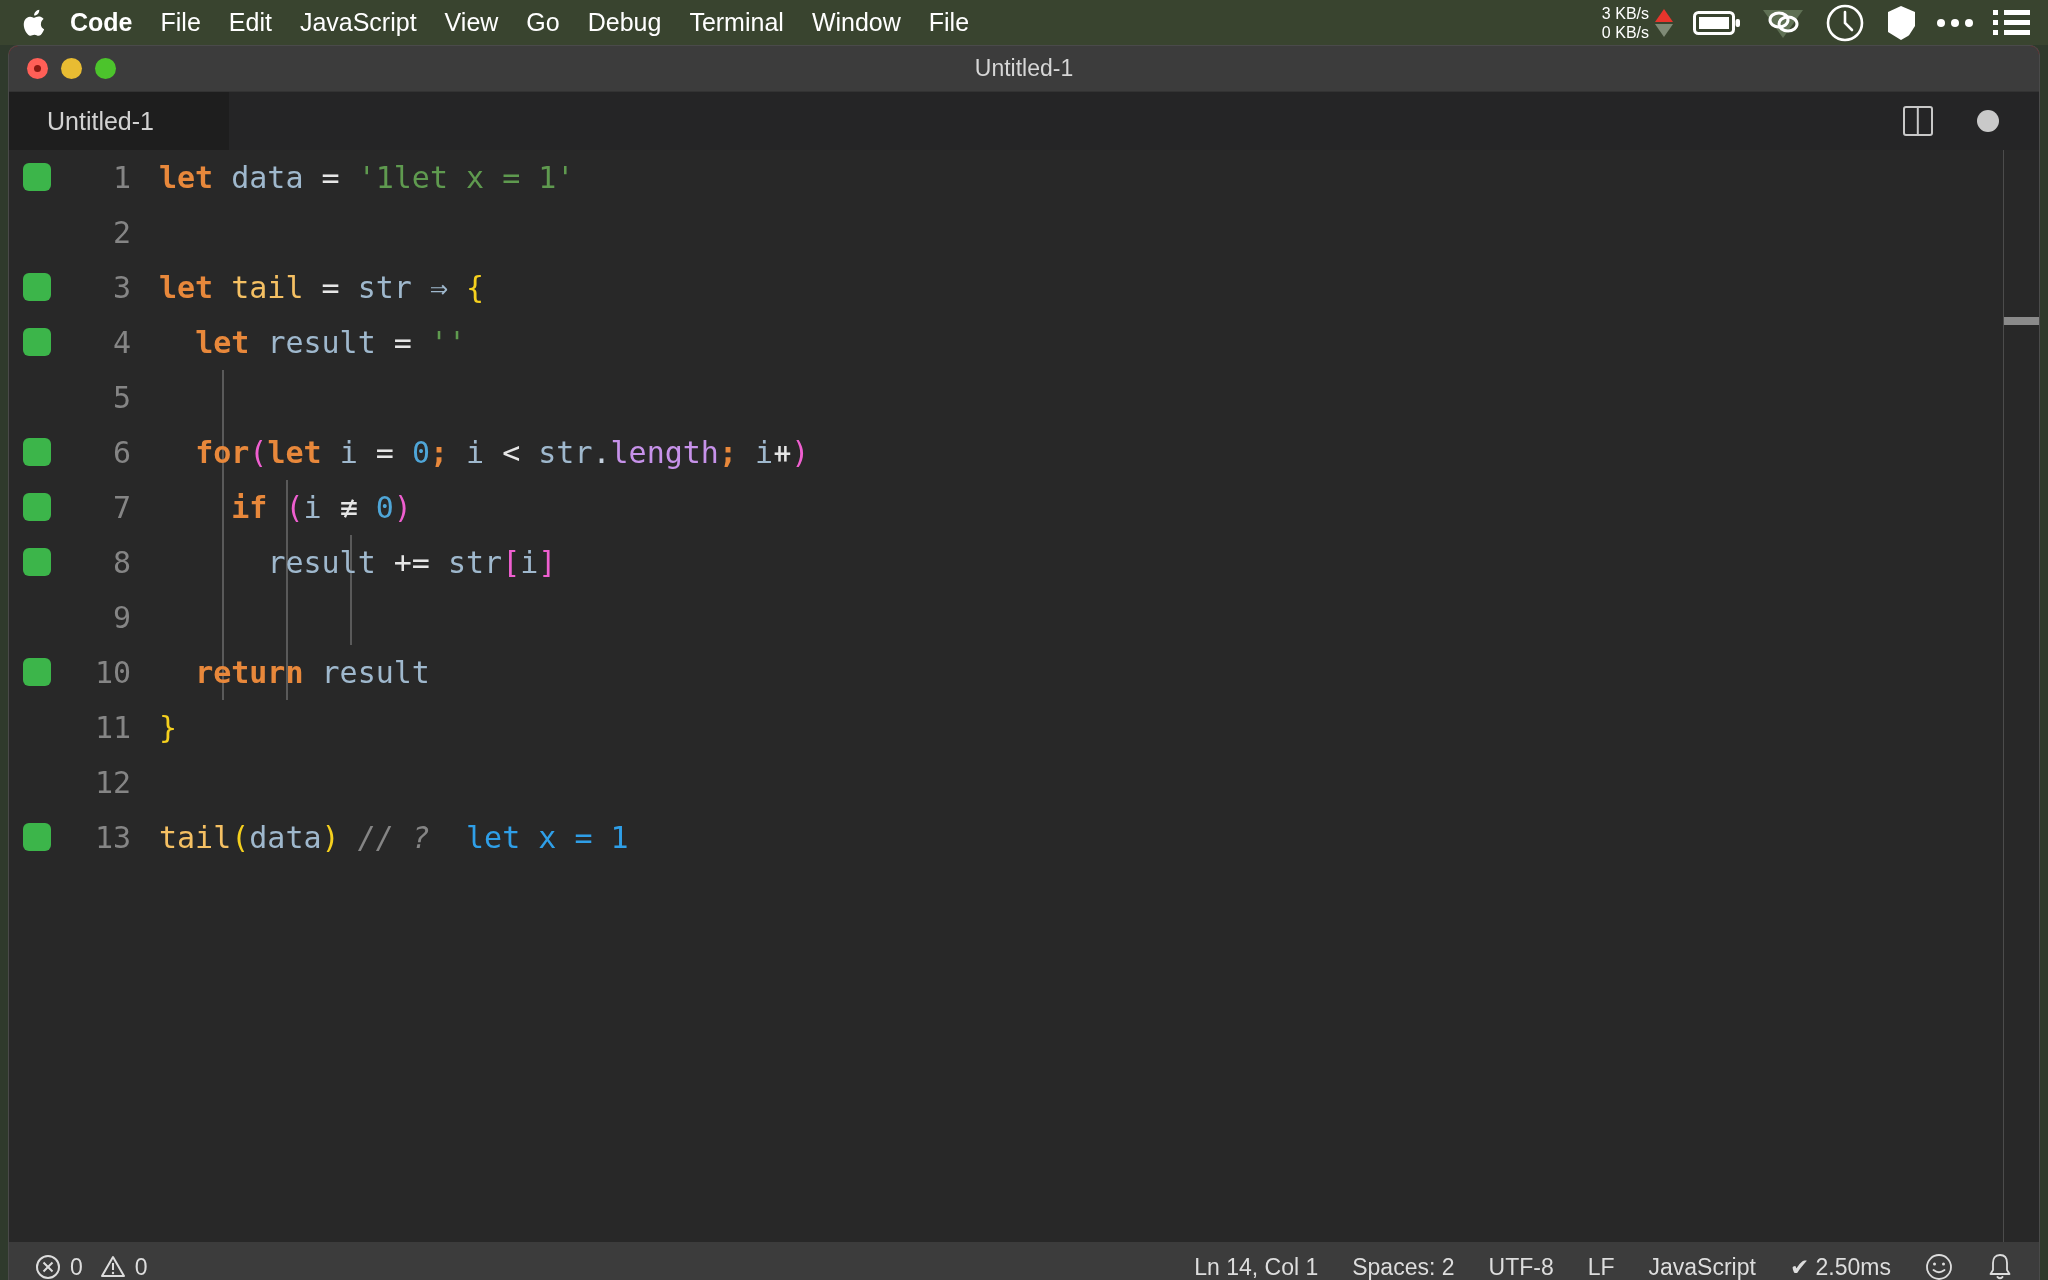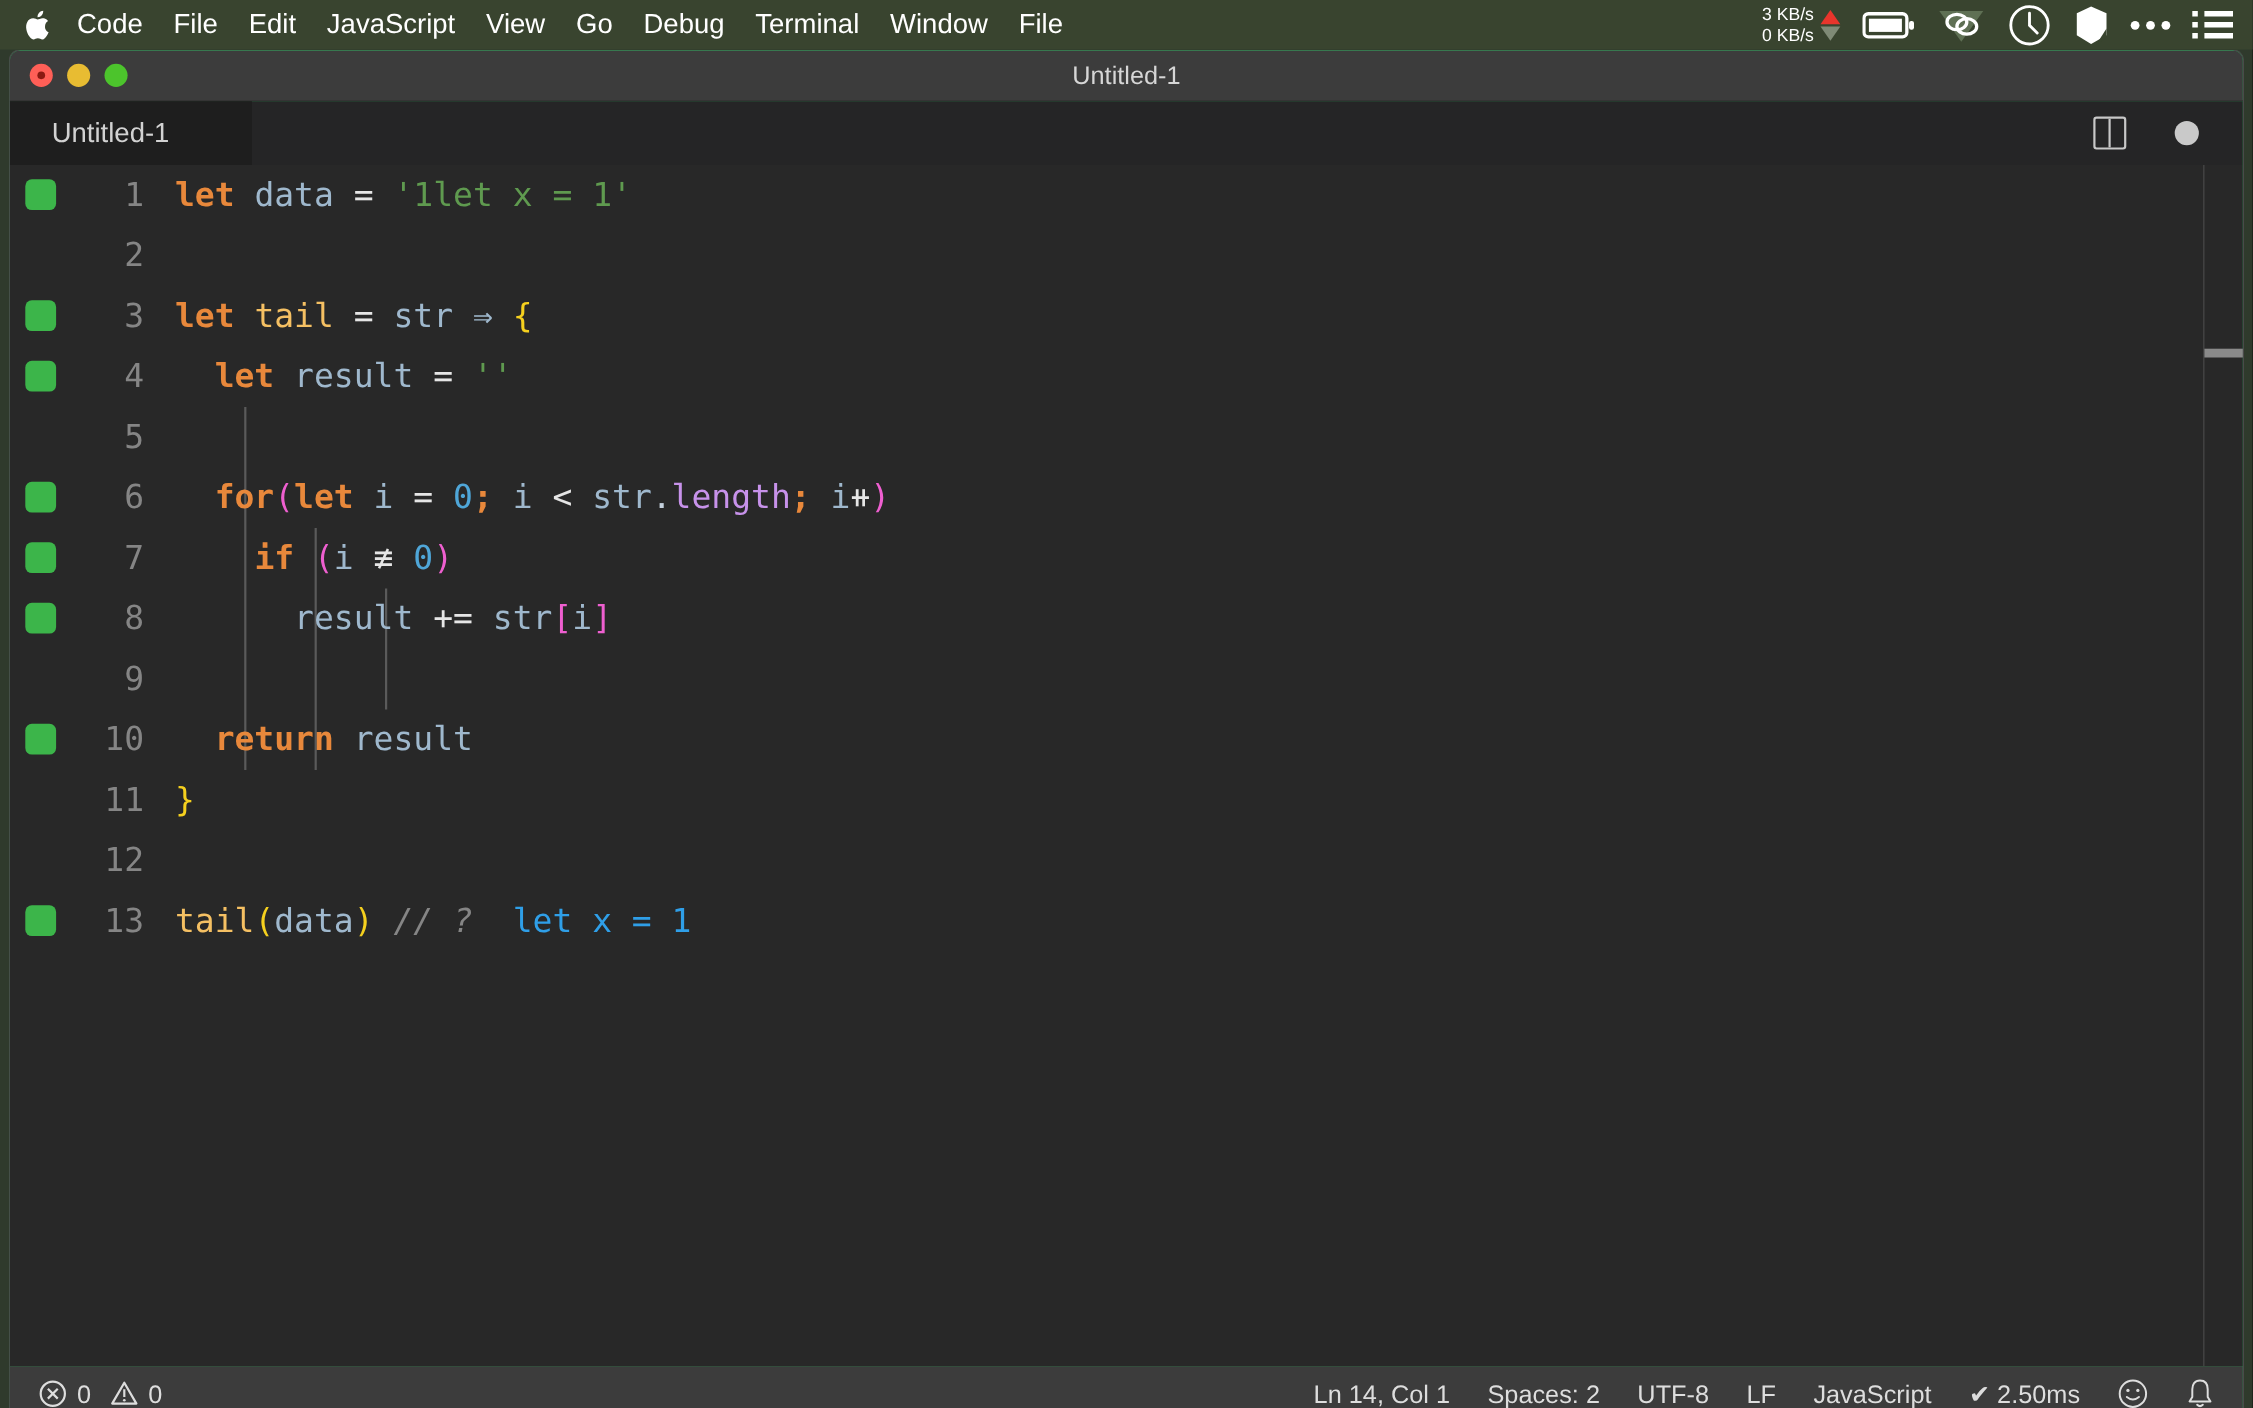--- a/index.html
+++ b/index.html
@@ -17,21 +17,21 @@
     background: #39442f;
     display: flex; align-items: center;
     padding: 0 18px 0 22px;
     color: #ffffff;
   }
   .apple-logo { width: 26px; height: 30px; margin-right: 22px; display: block; }
   .menu-item {
     font-size: 25px; line-height: 45px; color: #fff;
     margin-right: 28px; white-space: nowrap;
   }
-  .menu-item.app-name { font-weight: normal; }
+  .menu-item.app-name { font-weight: bold; }
   .menu-right { margin-left: auto; display: flex; align-items: center; gap: 20px; }
   .netspeed { display: flex; align-items: center; gap: 6px; margin-left: 16px; }
   .netspeed .rates { font-size: 16px; line-height: 19px; text-align: right; color: #fff; }
   .netspeed .arrows { display: flex; flex-direction: column; gap: 2px; align-items: center; }
   .tri-up { width: 0; height: 0; border-left: 9px solid transparent; border-right: 9px solid transparent; border-bottom: 13px solid #e8352c; }
   .tri-dn { width: 0; height: 0; border-left: 9px solid transparent; border-right: 9px solid transparent; border-top: 13px solid transparent; position: relative; }
   .tri-dn::after {
     content: ""; position: absolute; left: -9px; top: -13px;
     width: 0; height: 0; border-left: 9px solid transparent; border-right: 9px solid transparent; border-top: 13px solid #7f8a76;
   }
@@ -39,21 +39,21 @@
   .dots3 { display: flex; gap: 6px; align-items: center; }
   .dots3 i { width: 8px; height: 8px; border-radius: 50%; background: #fff; display: block; }
   .hamburger { display: flex; flex-direction: column; gap: 5px; }
   .hamburger span { display: flex; align-items: center; gap: 6px; }
   .hamburger span i { width: 5px; height: 5px; background: #fff; display: block; }
   .hamburger span b { width: 26px; height: 5px; background: #fff; display: block; }
 
   
   .window {
     position: absolute; left: 8px; top: 45px; width: 2032px; height: 1235px;
-    background: #22c55e; border-radius: 10px 10px 0 0; overflow: hidden;
+    background: #b91c1c; border-radius: 10px 10px 0 0; overflow: hidden;
     border: 1px solid #4a4a4a; border-bottom: none;
   }
   .titlebar {
     height: 46px; background: #3c3c3c; position: relative;
     display: flex; align-items: center; padding-left: 18px;
     border-bottom: 1px solid #333;
   }
   .traffic { display: flex; gap: 13px; align-items: center; }
   .tl { width: 21px; height: 21px; border-radius: 50%; display: block; }
   .tl.red { background: #ff5f57; }

